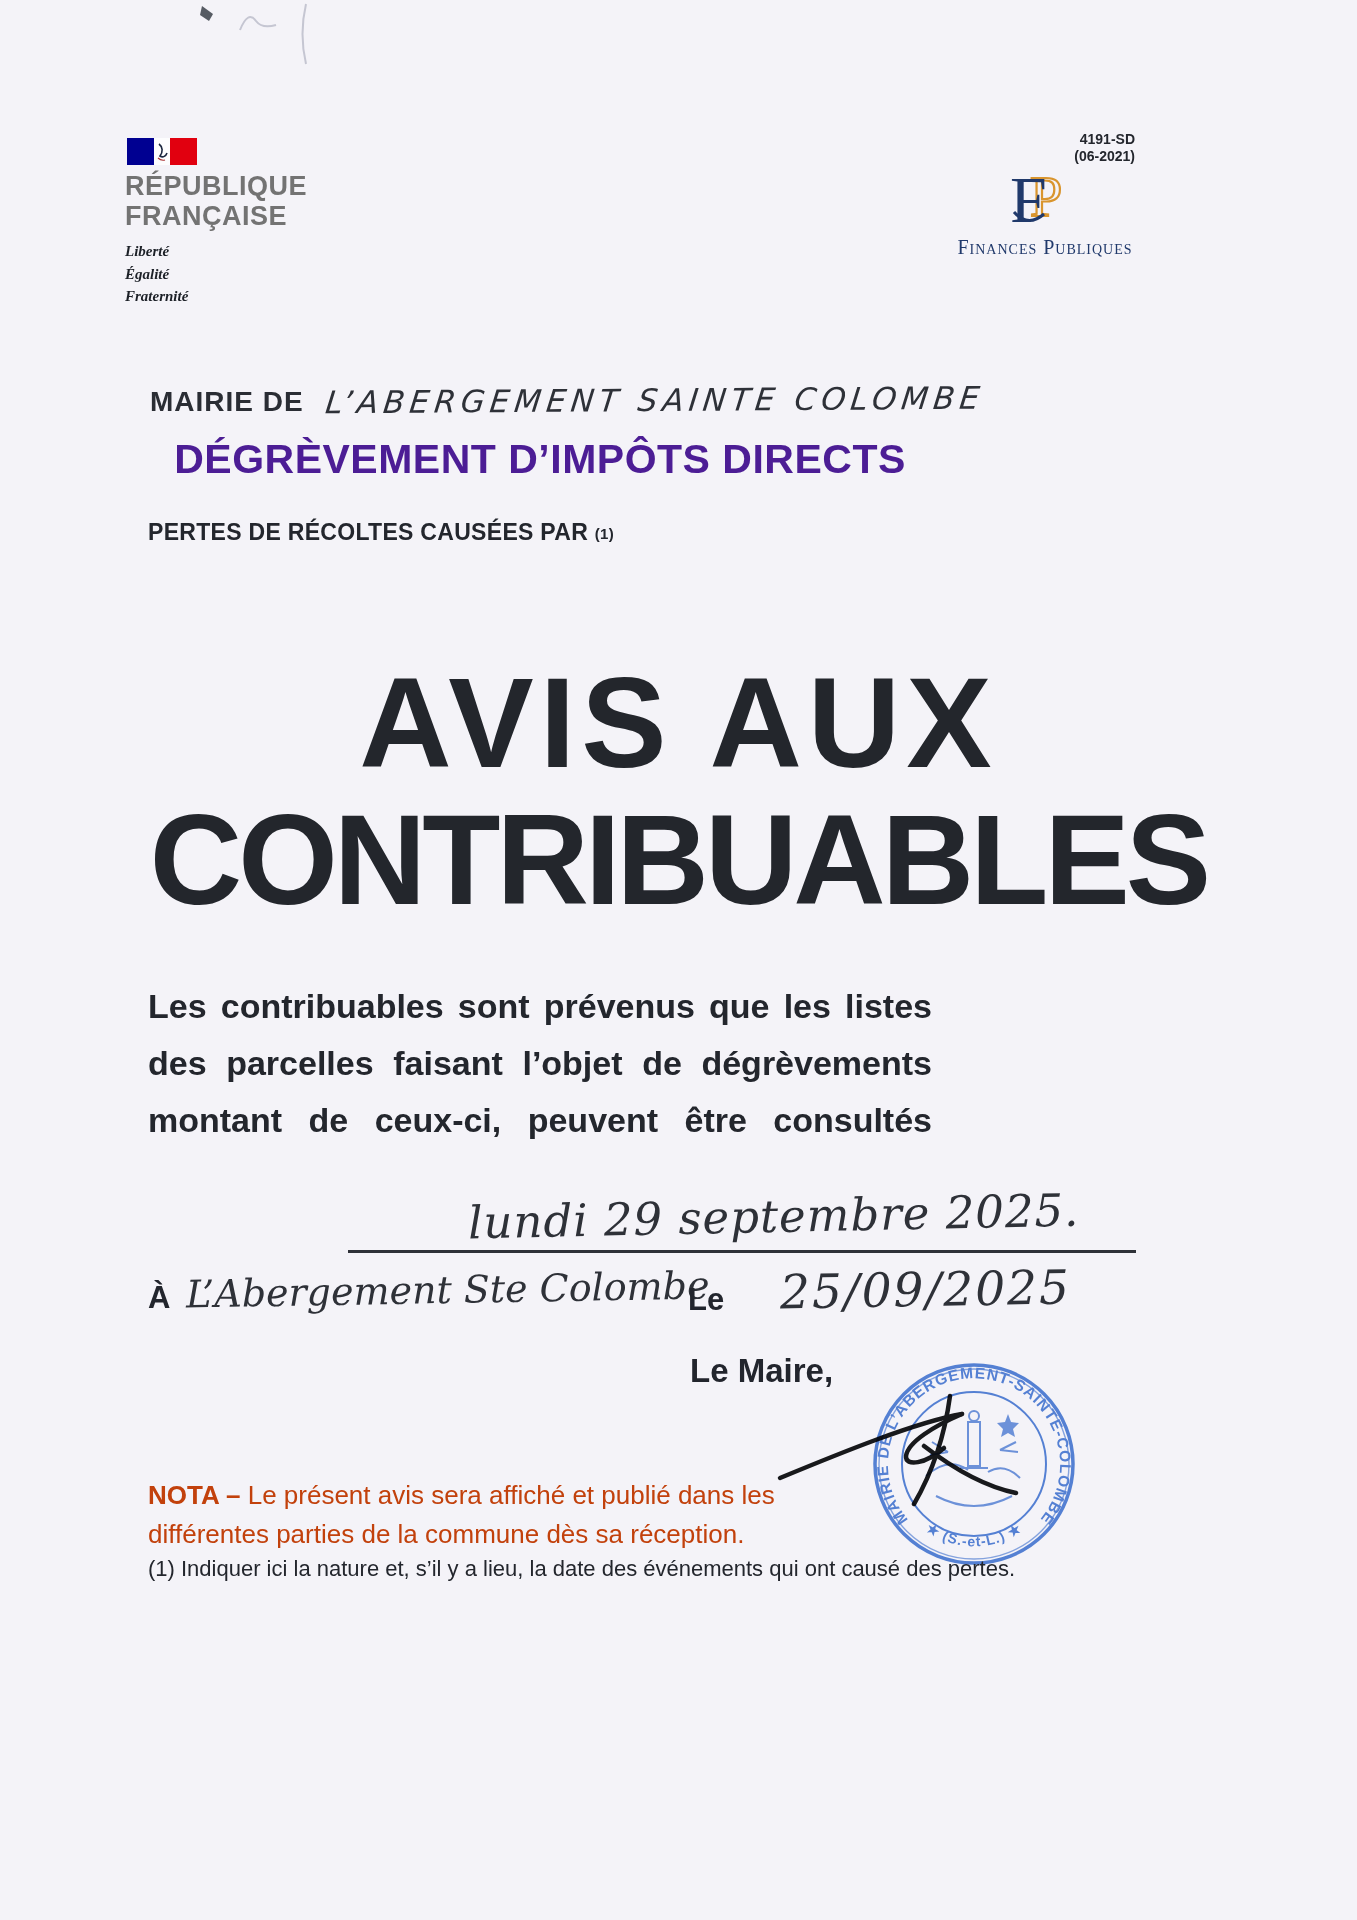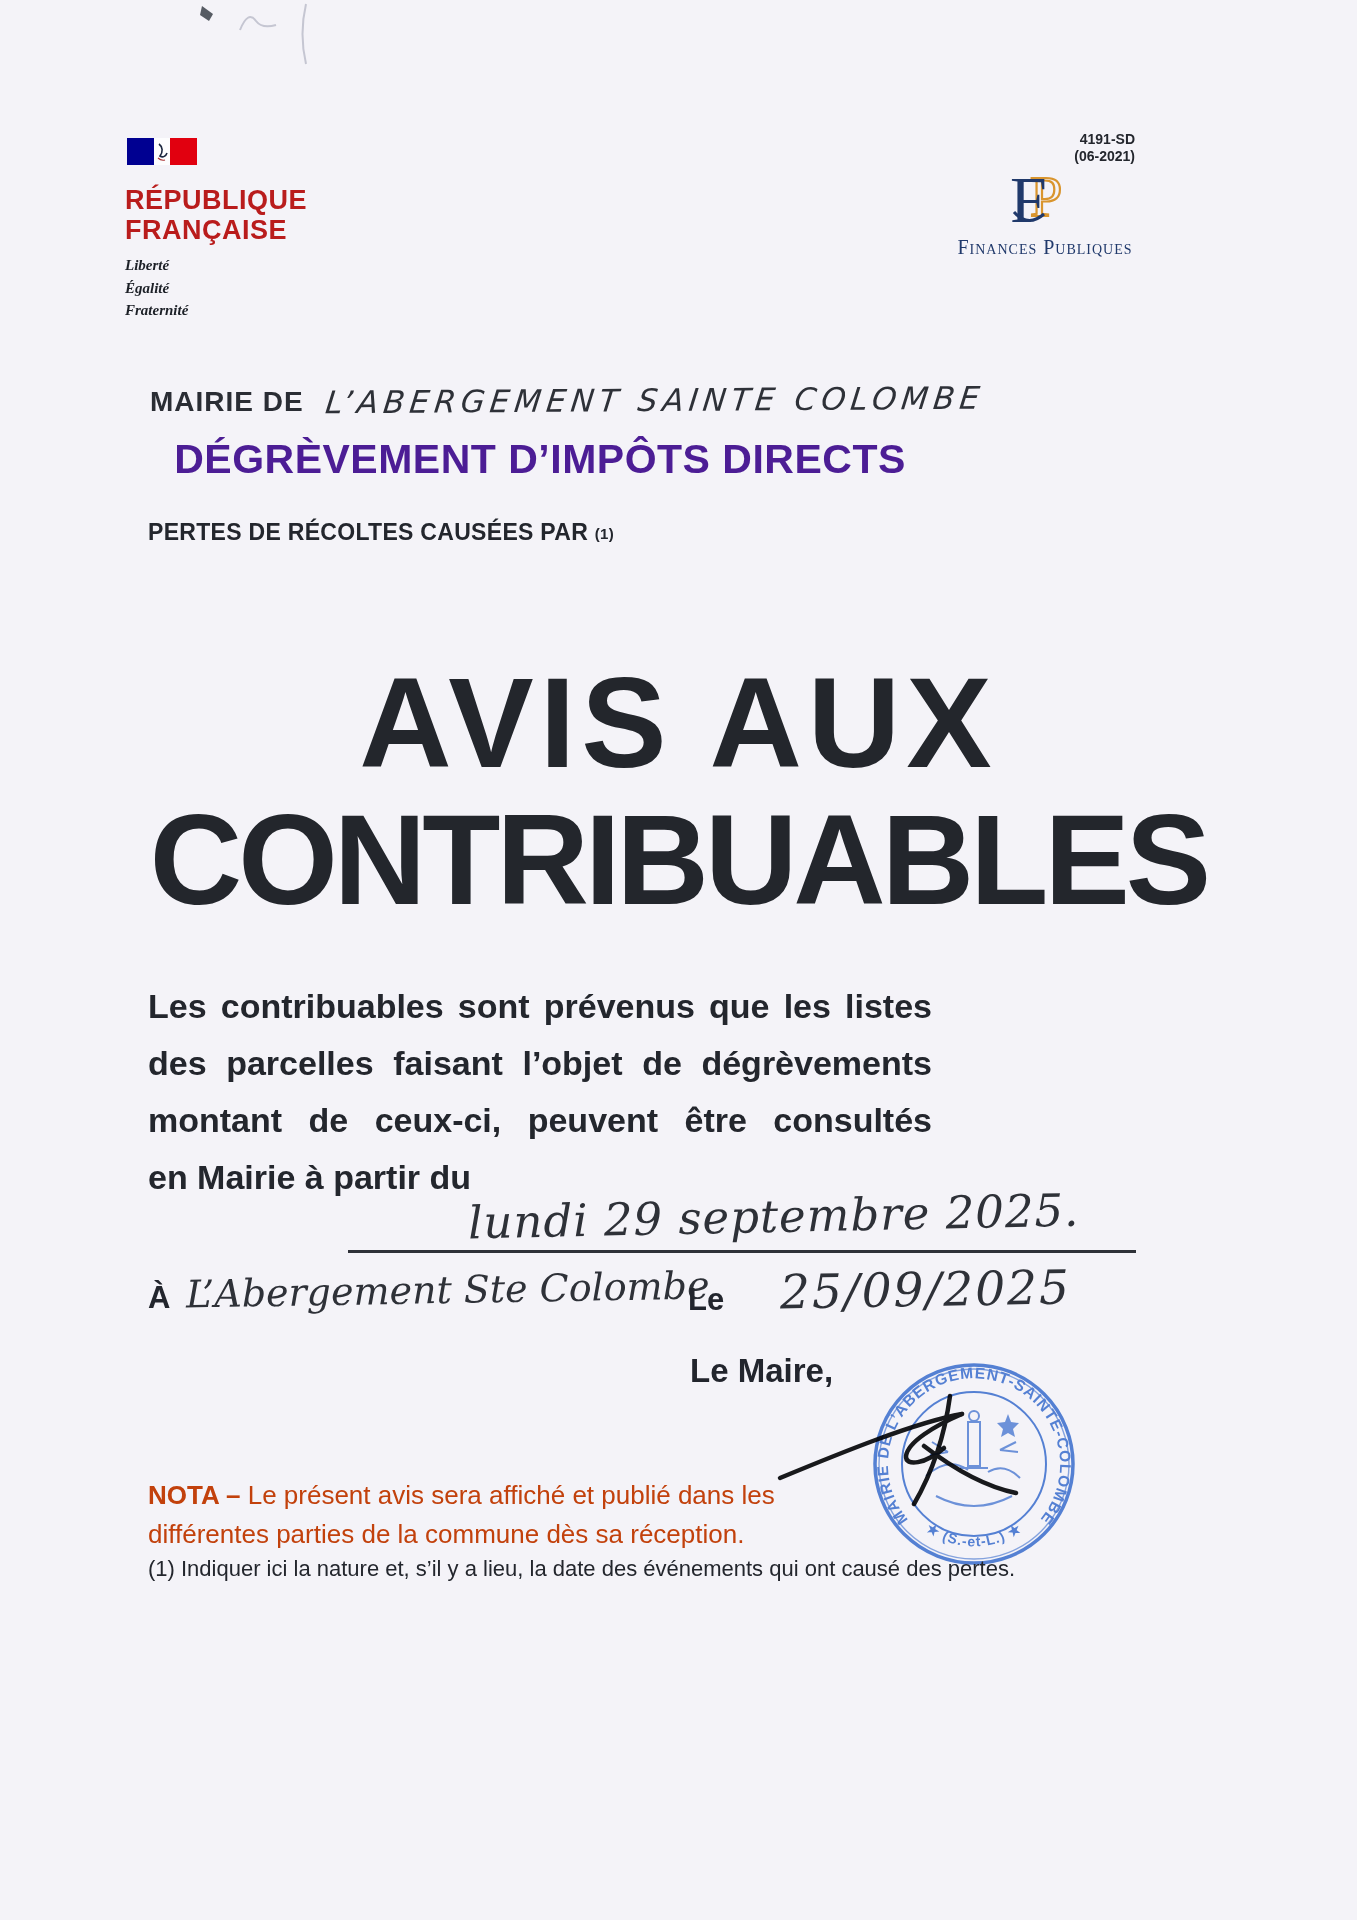--- a/index.html
+++ b/index.html
@@ -7,22 +7,22 @@
     position:relative;width:1357px;height:1920px;margin:0 auto;
     background:#f4f3f8;overflow:hidden;
     font-family:"Liberation Sans",sans-serif;color:#22252d;
   }
   
   .rf-block{position:absolute;left:125px;top:138px;}
   .rf-flag{display:flex;width:70px;height:27px;margin-left:2px;}
   .rf-flag .band-blue{width:27px;background:#000091;}
   .rf-flag .band-white{width:16px;background:#fdfdfe;position:relative;}
   .rf-flag .band-red{width:27px;background:#e1000f;}
-  .rf-title{margin-top:21px;font-weight:bold;font-size:27px;line-height:1.1;
-    letter-spacing:.5px;color:#b91c1c;}
+  .rf-title{margin-top:7px;font-weight:bold;font-size:27px;line-height:1.1;
+    letter-spacing:.5px;color:#737373;}
   .rf-motto{margin-top:9px;font-family:"Liberation Serif",serif;font-style:italic;
     font-weight:bold;font-size:15px;line-height:1.5;color:#1c2027;}
   
   .form-ref{position:absolute;top:131px;right:222px;text-align:right;
     font-weight:bold;font-size:14px;line-height:1.2;color:#23262d;}
   .fp-logo{position:absolute;left:1000px;top:160px;}
   .fp-name{position:absolute;left:940px;top:236px;width:210px;text-align:center;
     font-family:"Liberation Serif",serif;font-variant:small-caps;font-size:20px;
     letter-spacing:1px;color:#20396b;}
   
@@ -129,21 +129,20 @@
 
   <div class="avis-heading">
     <div class="avis-l1">AVIS AUX</div>
     <div class="avis-l2">CONTRIBUABLES</div>
   </div>
 
   <div class="body-par">
     <div class="body-line">Les contribuables sont prévenus que les listes</div>
     <div class="body-line">des parcelles faisant l’objet de dégrèvements</div>
     <div class="body-line">montant de ceux-ci, peuvent être consultés</div>
-    <div class="body-line last">en Mairie à partir du</div>
   </div>
 
   <div class="date-underline"></div>
   <div class="hw hw-script hw-date">lundi 29 septembre 2025.</div>
 
   <span class="sig-place-label">À</span>
   <span class="hw hw-script hw-place">L’Abergement Ste Colombe</span>
   <span class="sig-date-label">Le</span>
   <span class="hw hw-script hw-sigdate">25/09/2025</span>
 

